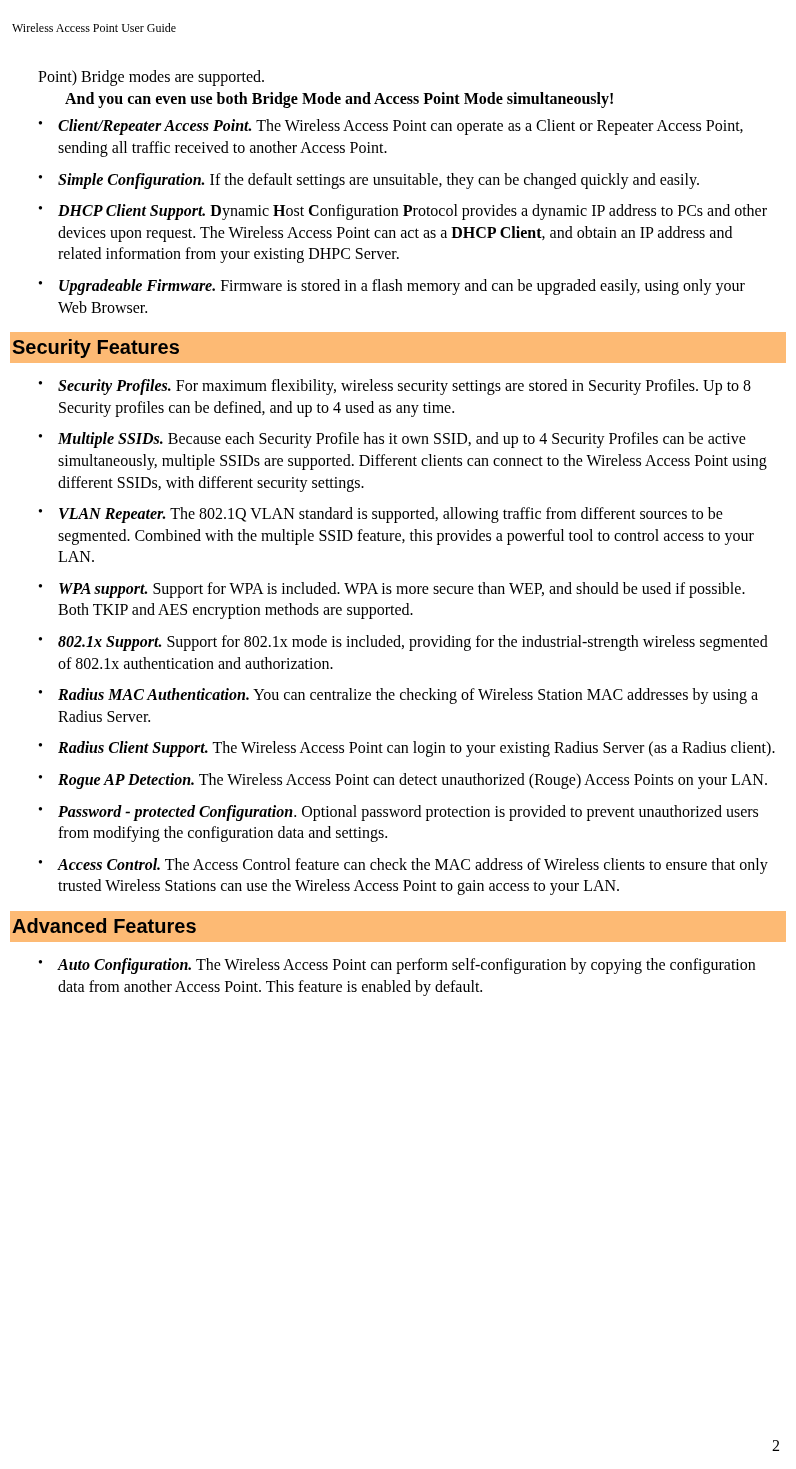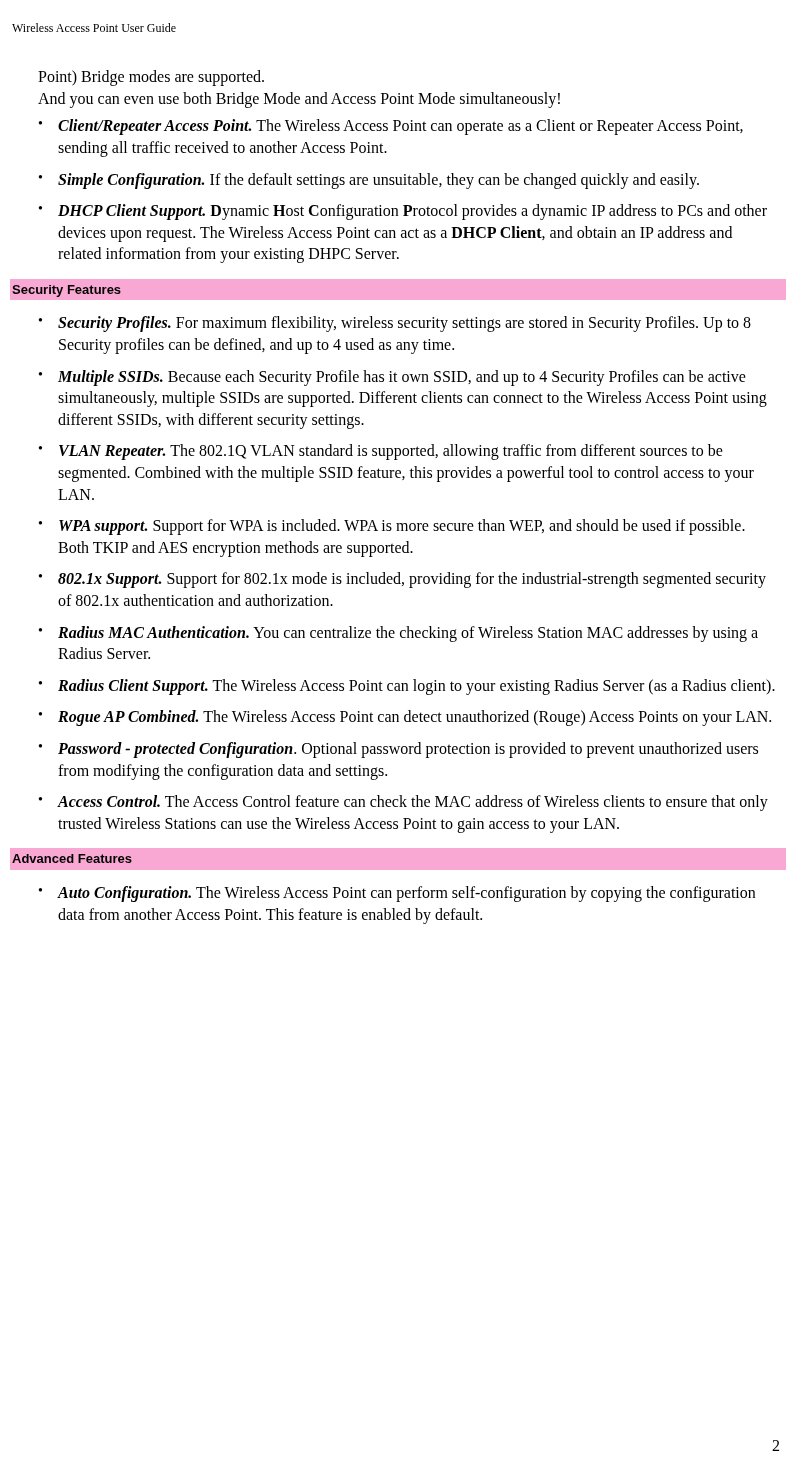--- a/index.html
+++ b/index.html
@@ -18,21 +18,21 @@
       margin-bottom: 30px;
       padding-left: 2px;
     }
     .content {
       padding-left: 28px;
       padding-right: 10px;
     }
     .prev-fragment {
       margin-bottom: 6px;
     }
-    .prev-fragment .line2 { font-weight: normal; }
+    .prev-fragment .line2 { font-weight: bold; margin-left: 27px; }
     ul.bullet-list {
       list-style-type: disc;
       padding-left: 0;
       margin-left: 0;
     }
     ul.bullet-list > li {
       margin-left: 0px;
       padding-left: 14px;
       list-style-position: outside;
       margin-left: 22px;
@@ -47,24 +47,24 @@
       top: 0;
       font-size: 14px;
     }
     ul.bullet-list { margin-left: 20px; }
     .feature-title {
       font-weight: bold;
       font-style: italic;
       text-align: center;
     }
     .section-heading {
-      background: #f9a8d4;
+      background: #fdba74;
       font-family: Arial, Helvetica, sans-serif;
       font-weight: bold;
-      font-size: 13px;
+      font-size: 20px;
       padding: 2px 2px 2px 2px;
       margin-left: -28px;
       margin-right: -10px;
       margin-top: 14px;
       margin-bottom: 12px;
     }
     .bold-inline { font-weight: bold; }
     .page-number {
       position: absolute;
       bottom: 12px;
@@ -89,33 +89,36 @@
   <ul class="bullet-list">
     <li>
       <span class="feature-title">Client/Repeater Access Point.</span><span>  The Wireless Access Point can operate as a Client or Repeater Access Point, sending all traffic received to another Access Point.</span>
     </li>
     <li>
       <span class="feature-title">Simple Configuration.</span><span>  If the default settings are unsuitable, they can be changed quickly and easily.</span>
     </li>
     <li>
       <span class="feature-title">DHCP Client Support.</span><span>  <span class="bold-inline">D</span>ynamic <span class="bold-inline">H</span>ost <span class="bold-inline">C</span>onfiguration <span class="bold-inline">P</span>rotocol provides a dynamic IP address to PCs and other devices upon request. The Wireless Access Point can act as a <span class="bold-inline">DHCP Client</span>, and obtain an IP address and related information from your existing DHPC Server.</span>
     </li>
+    <li>
+      <span class="feature-title">Upgradeable Firmware.</span><span>  Firmware is stored in a flash memory and can be upgraded easily, using only your Web Browser.</span>
+    </li>
   </ul>
 
   <div class="section-heading">Security Features</div>
 
   <ul class="bullet-list">
     <li><span class="feature-title">Security Profiles.</span><span>  For maximum flexibility, wireless security settings are stored in Security Profiles. Up to 8 Security profiles can be defined, and up to 4 used as any time.</span></li>
     <li><span class="feature-title">Multiple SSIDs.</span><span>  Because each Security Profile has it own SSID, and up to 4 Security Profiles can be active simultaneously, multiple SSIDs are supported. Different clients can connect to the Wireless Access Point using different SSIDs, with different security set­tings.</span></li>
     <li><span class="feature-title">VLAN Repeater.</span><span>  The 802.1Q VLAN standard is supported, allowing traffic from differ­ent sources to be segmented. Combined with the multiple SSID feature, this provides a powerful tool to control access to your LAN.</span></li>
     <li><span class="feature-title">WPA support.</span><span>  Support for WPA is included. WPA is more secure than WEP, and should be used if possible. Both TKIP and AES encryption methods are supported.</span></li>
-    <li><span class="feature-title">802.1x Support.</span><span>  Support for 802.1x mode is included, providing for the industrial-strength segmented security of 802.1x authentication and authorization.</span></li>
+    <li><span class="feature-title">802.1x Support.</span><span>  Support for 802.1x mode is included, providing for the industrial-strength wireless segmented of 802.1x authentication and authorization.</span></li>
     <li><span class="feature-title">Radius MAC Authentication.</span><span>  You can centralize the checking of Wireless Station MAC addresses by using a Radius Server.</span></li>
     <li><span class="feature-title">Radius Client Support.</span><span>  The Wireless Access Point can login to your existing Radius Server (as a Radius client).</span></li>
-    <li><span class="feature-title">Rogue AP Combined.</span><span>  The Wireless Access Point can detect unauthorized (Rouge) Access Points on your LAN.</span></li>
+    <li><span class="feature-title">Rogue AP Detection.</span><span>  The Wireless Access Point can detect unauthorized (Rouge) Access Points on your LAN.</span></li>
     <li><span class="feature-title">Password - protected Configuration</span><span>.</span><span>  Optional password protection is provided to prevent unauthorized users from modifying the configuration data and settings.</span></li>
     <li><span class="feature-title">Access Control.</span><span>  The Access Control feature can check the MAC address of Wireless clients to ensure that only trusted Wireless Stations can use the Wireless Access Point to gain access to your LAN.</span></li>
   </ul>
 
   <div class="section-heading">Advanced Features</div>
 
   <ul class="bullet-list">
     <li><span class="feature-title">Auto Configuration.</span><span>  The Wireless Access Point can perform self-configuration by copying the configuration data from another Access Point. This feature is enabled by de­fault.</span></li>
   </ul>
 

